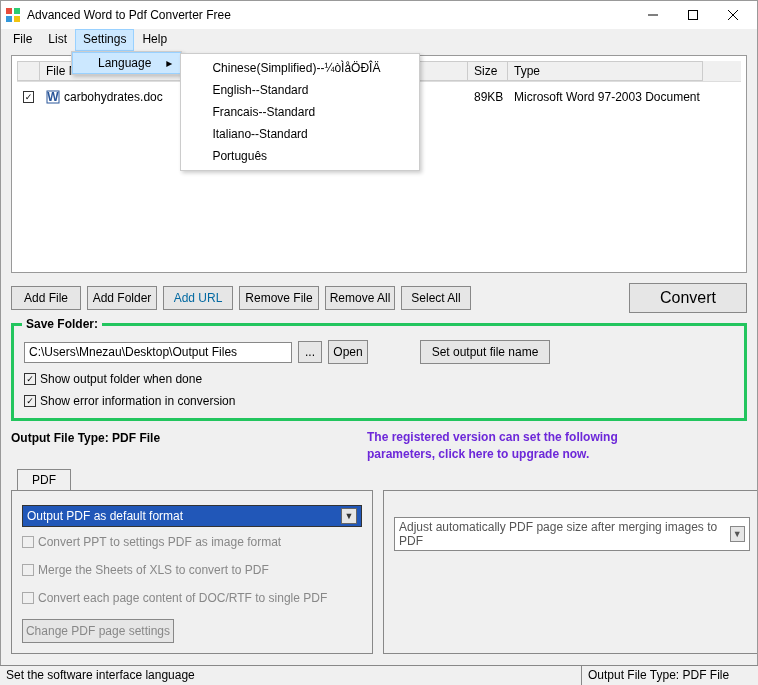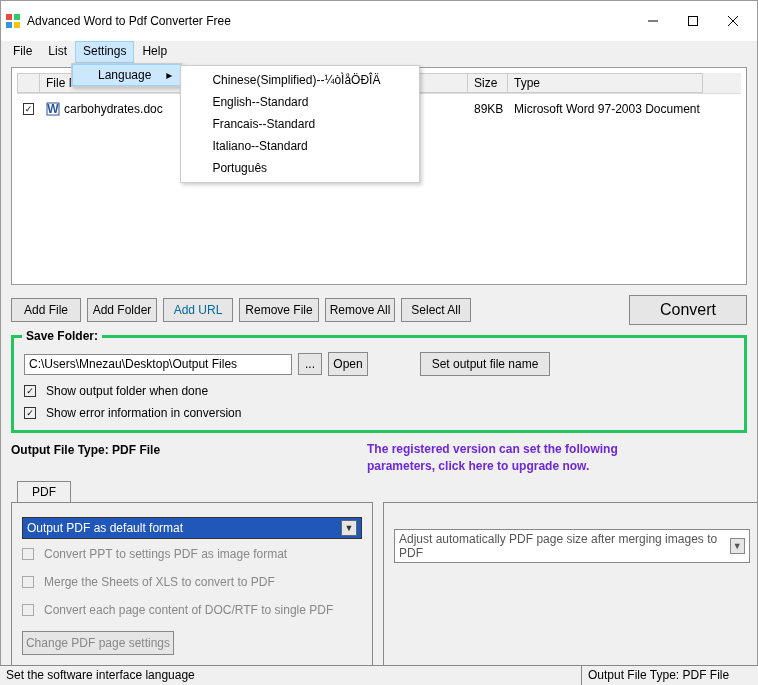--- a/index.html
+++ b/index.html
@@ -1,17 +1,17 @@
 <!DOCTYPE html>
 <html><head>
 <meta charset="utf-8">
 <style>
 * { box-sizing: border-box; margin: 0; padding: 0; font-family: "Segoe UI", Tahoma, sans-serif; font-size: 12px; }
 body { background: #f0f0f0; width: 758px; height: 685px; overflow: hidden; border: 1px solid #999; }
-.titlebar { height: 40px; background: #fff; display: flex; align-items: center; padding: 0 4px; }
+.titlebar { height: 28px; background: #fff; display: flex; align-items: center; padding: 0 4px; }
 .titlebar .icon { width: 16px; height: 16px; margin-right: 6px; }
 .titlebar .title { flex: 1; }
 .winbtns { display: flex; }
 .winbtn { width: 40px; height: 28px; display: flex; align-items: center; justify-content: center; }
 .menubar { height: 22px; display: flex; align-items: stretch; background: #f0f0f0; padding: 0 4px; position: relative; }
 .menuitem { padding: 3px 8px; cursor: default; }
 .menuitem.active { background: #cce8ff; border: 1px solid #99d1ff; padding: 2px 7px; }
 .submenu { position: absolute; top: 22px; left: 70px; background: #f0f0f0; border: 1px solid #ccc; box-shadow: 2px 2px 4px rgba(0,0,0,0.2); z-index: 100; }
 .submenu-item { padding: 4px 30px 4px 26px; position: relative; white-space: nowrap; cursor: default; }
 .submenu-item.hovered { background: #cce8ff; border: 1px solid #99d1ff; padding: 3px 29px 3px 25px; }
@@ -33,21 +33,21 @@
 
 .btnrow { display: flex; gap: 6px; margin: 10px 0; align-items: center; }
 .btn { background: #e6e6e6; border: 1px solid #888; padding: 4px 0; text-align: center; cursor: default; min-width: 70px; }
 .btn.disabled { color: #0369a1; }
 .btn.big { font-size: 16px; padding: 5px 30px; }
 
 .savefolder { border: 3px solid #22c55e; padding: 6px 10px 10px 10px; margin-bottom: 8px; position: relative; }
 .savefolder .legend { position: absolute; top: -9px; left: 8px; background: #f0f0f0; padding: 0 4px; font-weight: bold; }
 .sfrow { display: flex; align-items: center; gap: 6px; margin-top: 8px; }
 .textinput { border: 1px solid #888; padding: 2px 4px; background: #fff; height: 21px; }
-.checkline { display: flex; align-items: center; gap: 10px; margin-top: 8px; }
+.checkline { display: flex; align-items: center; gap: 4px; margin-top: 8px; }
 
 .outtype { display: flex; align-items: flex-start; margin: 4px 0 6px 0; }
 .outtype .lbl { font-weight: bold; padding-top: 2px; }
 .regtext { color: #6d28d9; font-weight: bold; font-size: 13px; line-height: 1.3; text-align: left; margin-left: auto; width: 380px; }
 
 .tab { display: inline-block; border: 1px solid #888; border-bottom: none; padding: 3px 14px; background: #f0f0f0; margin-left: 6px; }
 
 .twopanels { display: flex; gap: 10px; }
 .panel { border: 1px solid #888; padding: 14px 10px 10px 10px; flex: 1; }
 .dropdown { border: 1px solid #333; background: #2157b8; color: #fff; padding: 2px 4px; display: flex; justify-content: space-between; align-items: center; width: 340px; }

